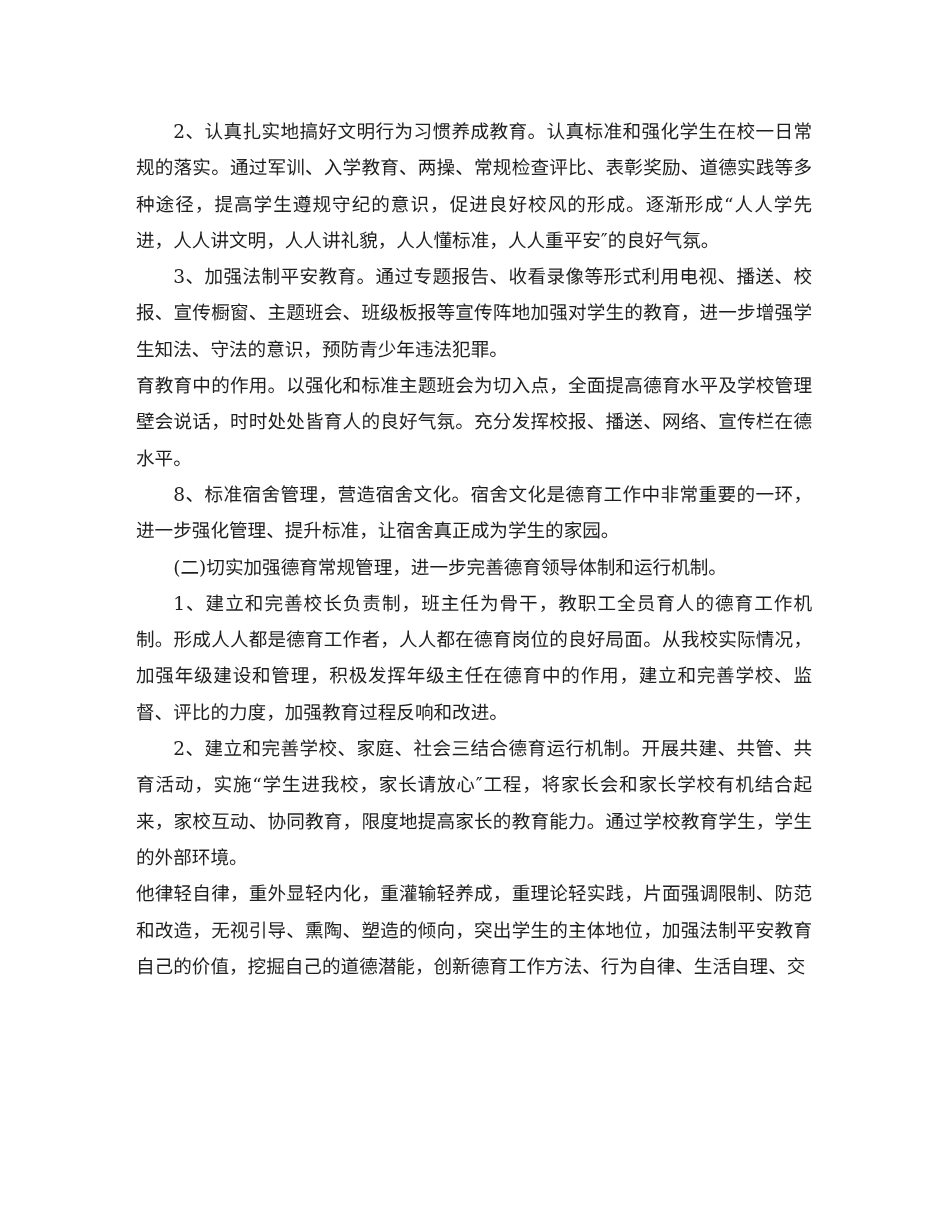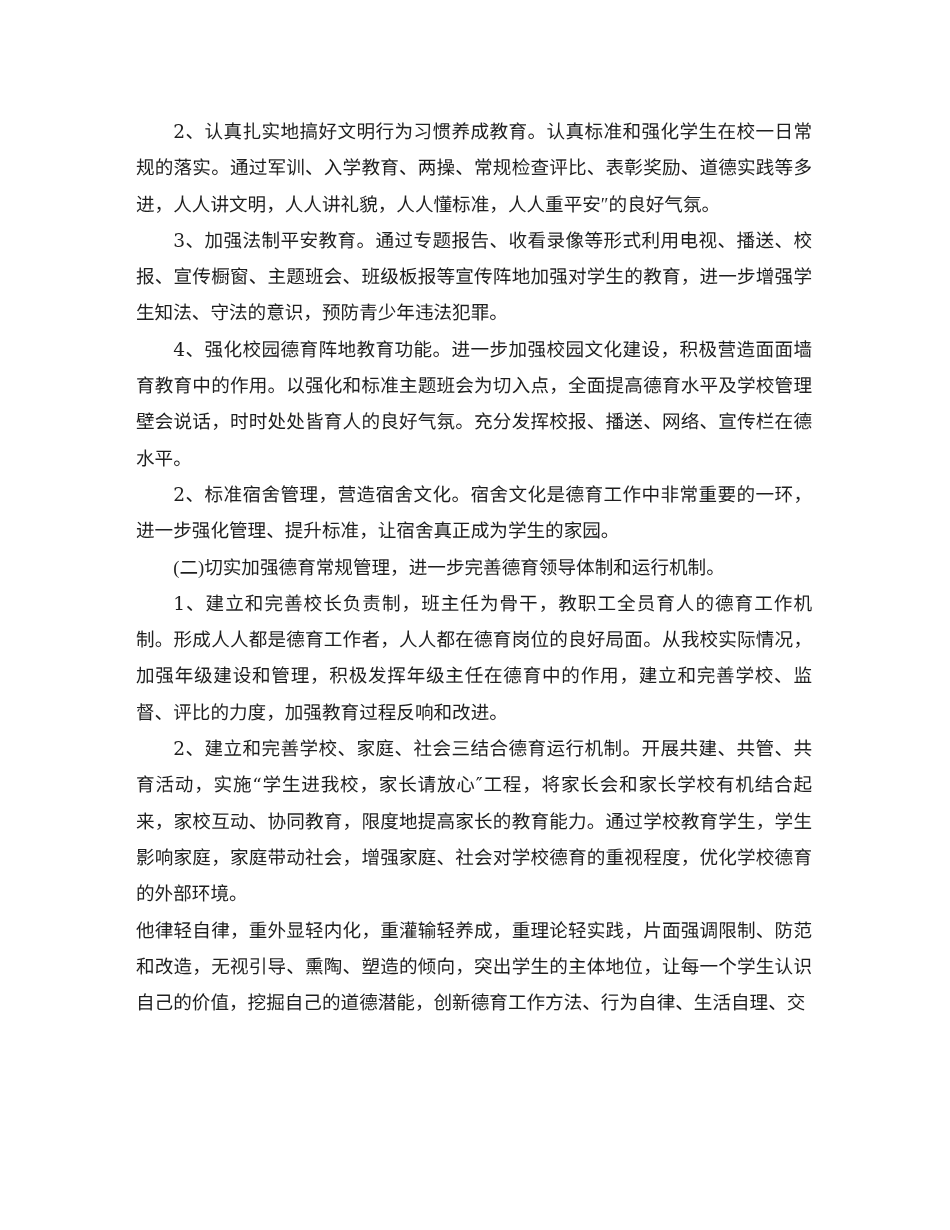--- a/index.html
+++ b/index.html
@@ -40,63 +40,61 @@
     white-space: normal;
     text-align: justify;
     text-align-last: justify;
     letter-spacing: 0;
   }
   .line.first {
     padding-left: 37.2px;
   }
   .line.last {
     text-align-last: left;
-    font-family: Liberation Serif, serif;
   }
 </style>
 </head>
 <body>
 
 <div class="page">
   <div class="text-block" id="text-block">
       <div class="para">
         <div class="line first">2、认真扎实地搞好文明行为习惯养成教育。认真标准和强化学生在校一日常</div>
         <div class="line">规的落实。通过军训、入学教育、两操、常规检查评比、表彰奖励、道德实践等多</div>
+        <div class="line">种途径，提高学生遵规守纪的意识，促进良好校风的形成。逐渐形成“人人学先</div>
         <div class="line last">进，人人讲文明，人人讲礼貌，人人懂标准，人人重平安″的良好气氛。</div>
       </div>
       <div class="para">
         <div class="line first">3、加强法制平安教育。通过专题报告、收看录像等形式利用电视、播送、校</div>
         <div class="line">报、宣传橱窗、主题班会、班级板报等宣传阵地加强对学生的教育，进一步增强学</div>
         <div class="line last">生知法、守法的意识，预防青少年违法犯罪。</div>
       </div>
       <div class="para">
-        <div class="line first">4、强化校园德育阵地教育功能。进一步加强校园文化建设，积极营造面面墙</div>
         <div class="line">育教育中的作用。以强化和标准主题班会为切入点，全面提高德育水平及学校管理</div>
         <div class="line">壁会说话，时时处处皆育人的良好气氛。充分发挥校报、播送、网络、宣传栏在德</div>
         <div class="line last">水平。</div>
       </div>
       <div class="para">
-        <div class="line first">2、标准宿舍管理，营造宿舍文化。宿舍文化是德育工作中非常重要的一环，</div>
+        <div class="line first">8、标准宿舍管理，营造宿舍文化。宿舍文化是德育工作中非常重要的一环，</div>
         <div class="line last">进一步强化管理、提升标准，让宿舍真正成为学生的家园。</div>
       </div>
       <div class="para">
         <div class="line first last">(二)切实加强德育常规管理，进一步完善德育领导体制和运行机制。</div>
       </div>
       <div class="para">
         <div class="line first">1、建立和完善校长负责制，班主任为骨干，教职工全员育人的德育工作机</div>
         <div class="line">制。形成人人都是德育工作者，人人都在德育岗位的良好局面。从我校实际情况，</div>
         <div class="line">加强年级建设和管理，积极发挥年级主任在德育中的作用，建立和完善学校、监</div>
         <div class="line last">督、评比的力度，加强教育过程反响和改进。</div>
       </div>
       <div class="para">
         <div class="line first">2、建立和完善学校、家庭、社会三结合德育运行机制。开展共建、共管、共</div>
         <div class="line">育活动，实施“学生进我校，家长请放心″工程，将家长会和家长学校有机结合起</div>
         <div class="line">来，家校互动、协同教育，限度地提高家长的教育能力。通过学校教育学生，学生</div>
-        <div class="line">影响家庭，家庭带动社会，增强家庭、社会对学校德育的重视程度，优化学校德育</div>
         <div class="line last">的外部环境。</div>
       </div>
       <div class="para">
         <div class="line">他律轻自律，重外显轻内化，重灌输轻养成，重理论轻实践，片面强调限制、防范</div>
-        <div class="line">和改造，无视引导、熏陶、塑造的倾向，突出学生的主体地位，让每一个学生认识</div>
+        <div class="line">和改造，无视引导、熏陶、塑造的倾向，突出学生的主体地位，加强法制平安教育</div>
         <div class="line last">自己的价值，挖掘自己的道德潜能，创新德育工作方法、行为自律、生活自理、交</div>
       </div>
     </div>
 </div>
 
 </body></html>

